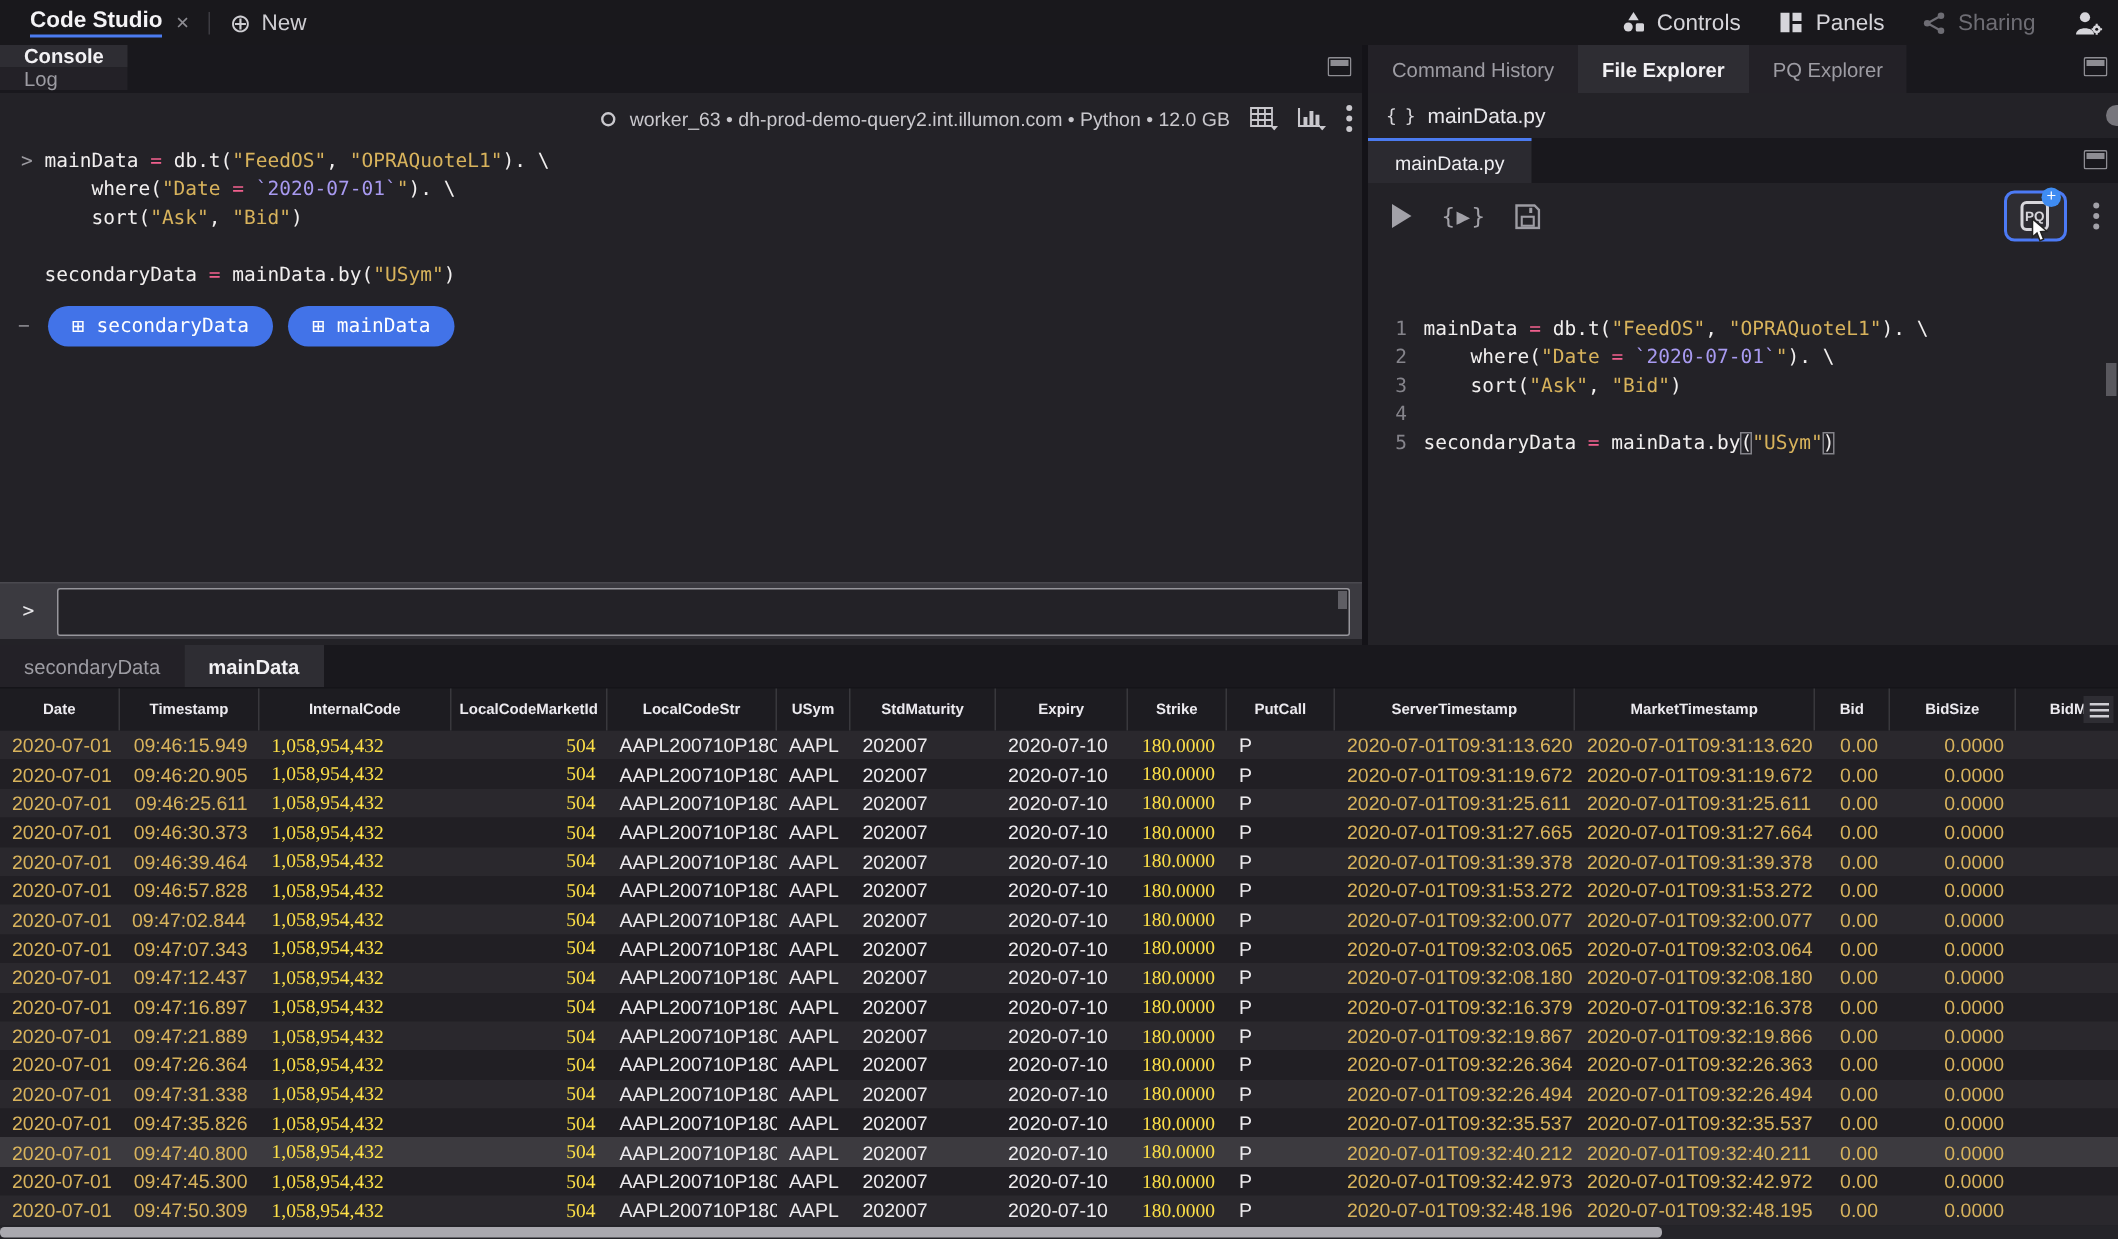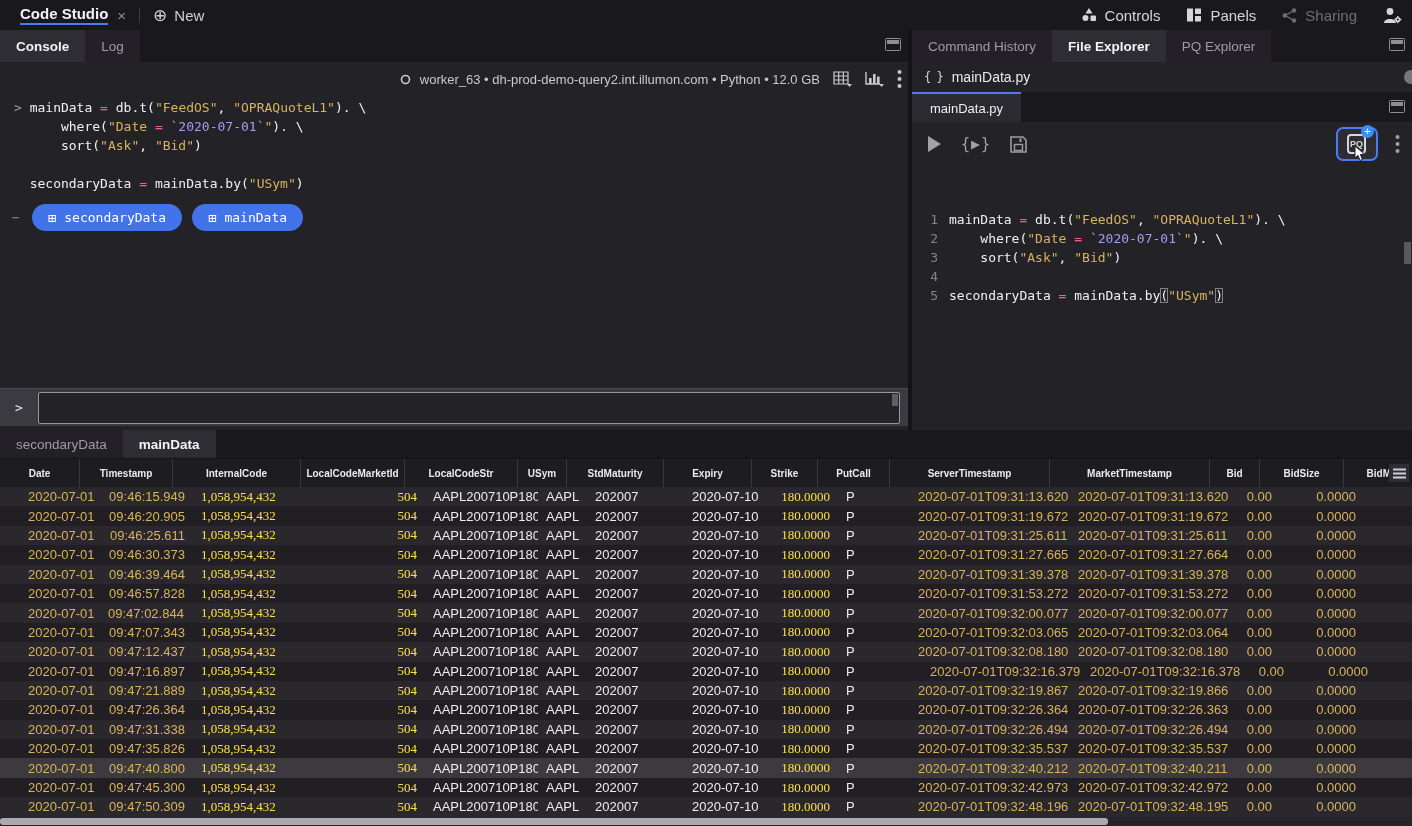--- a/index.html
+++ b/index.html
@@ -76,21 +76,21 @@
   .ed-body { flex:1; background:#232227; position:relative; padding:6px 0 0 8px; font-family:"DejaVu Sans Mono", monospace; font-size:13px; line-height:19px; white-space:pre; }
   .v-thumb { position:absolute; right:1px; top:76px; width:7px; height:22px; background:#59585e; }
 
   
   .bottom-region { height:396px; display:flex; flex-direction:column; background:#232227; }
   .grid-head { height:29px; background:#1d1c21; display:flex; position:relative; border-top:1px solid #151419; }
   .th { height:100%; display:flex; align-items:center; justify-content:center; color:#eceaef; font-size:10px; font-weight:bold;
     border-right:1px solid #39383d; flex:none; cursor:pointer; overflow:hidden; white-space:nowrap; }
   .grid-menu { position:absolute; right:3px; top:5px; width:20px; height:18px; background:#2e2d33; display:flex; align-items:center; justify-content:center; cursor:pointer; }
   .grid-body { flex:1; overflow:hidden; }
-  .tr { display:flex; height:19.4px; align-items:center; cursor:pointer;padding-left:20px; }
+  .tr { display:flex; height:19.4px; align-items:center; cursor:pointer; }
   .tr.even { background:#2a282d; }
   .tr.odd { background:#211f24; }
   .tr.hl { background:#3c3a3f; }
   .td { flex:none; font-size:13px; padding:0 8px; white-space:nowrap; overflow:hidden; }
   .c-gold { color:#d8b35c; }
   .c-green { color:#fde047;font-family:Liberation Serif, serif; }
   .c-white { color:#edebee; }
   .hscroll { height:9px; background:#252429; position:relative; }
   .hthumb { position:absolute; left:0; top:1px; height:7px; width:1108px; background:#aaa9af; border-radius:3px; cursor:grab; }
 
@@ -153,21 +153,21 @@
           </svg>
       </span>
     </div>
   </nav>
 </header>
 
 <div class="top-region">
 
   <div class="left-col">
     <div class="tabbar">
-      <div id="console-tabs" style="display:flex;">
+      <div id="console-tabs" style="display:flex;flex-direction:column;">
           <div class="tab active">Console</div>
           <div class="tab">Log</div>
         </div>
       <div class="panel-ctl">
         <svg width="16" height="13" viewBox="0 0 16 13">
             <rect x="0.5" y="0.5" width="15" height="12" rx="1" fill="none" stroke="#8e8d93"></rect>
             <rect x="2" y="2" width="12" height="4" fill="#8e8d93"></rect>
           </svg>
       </div>
     </div>
@@ -484,21 +484,21 @@
         <div class="td c-gold" style="width: 80px; text-align: left;">2020-07-01</div>
         <div class="td c-gold" style="width: 93px; text-align: right;">09:47:16.897</div>
         <div class="td c-green" style="width: 128px; text-align: left;">1,058,954,432</div>
         <div class="td c-green" style="width: 104px; text-align: right;">504</div>
         <div class="td c-white" style="width: 113px; text-align: left;">AAPL200710P180</div>
         <div class="td c-white" style="width: 49px; text-align: left;">AAPL</div>
         <div class="td c-white" style="width: 97px; text-align: left;">202007</div>
         <div class="td c-white" style="width: 88px; text-align: left;">2020-07-10</div>
         <div class="td c-green" style="width: 66px; text-align: right;">180.0000</div>
         <div class="td c-white" style="width: 72px; text-align: left;">P</div>
-        <div class="td c-gold" style="width: 160px; text-align: center; margin-left: 12px;">2020-07-01T09:32:16.379</div>
+        <div class="td c-gold" style="width: 160px; text-align: center;">2020-07-01T09:32:16.379</div>
         <div class="td c-gold" style="width: 160px; text-align: center;">2020-07-01T09:32:16.378</div>
         <div class="td c-gold" style="width: 50px; text-align: right;">0.00</div>
         <div class="td c-gold" style="width: 84px; text-align: right;">0.0000</div>
         <div class="td c-white" style="width: 80px; text-align: left;"></div>
       </div>
       <div class="tr even">
         <div class="td c-gold" style="width: 80px; text-align: left;">2020-07-01</div>
         <div class="td c-gold" style="width: 93px; text-align: right;">09:47:21.889</div>
         <div class="td c-green" style="width: 128px; text-align: left;">1,058,954,432</div>
         <div class="td c-green" style="width: 104px; text-align: right;">504</div>

